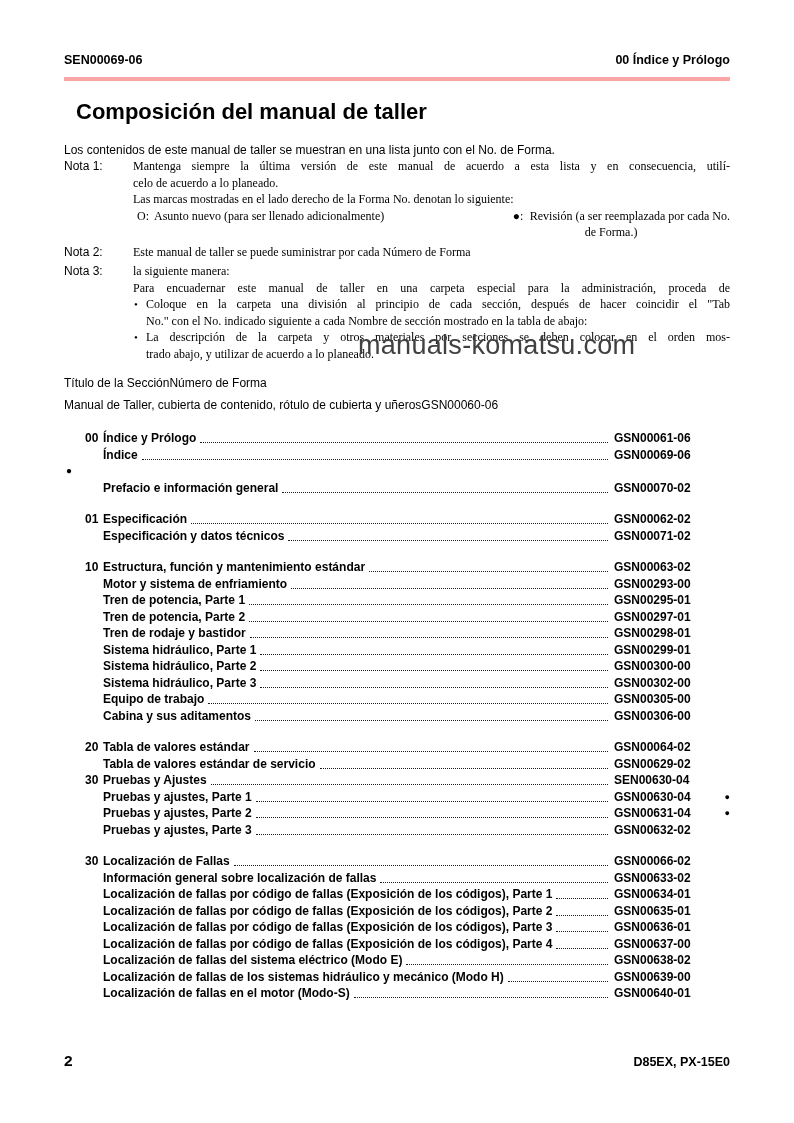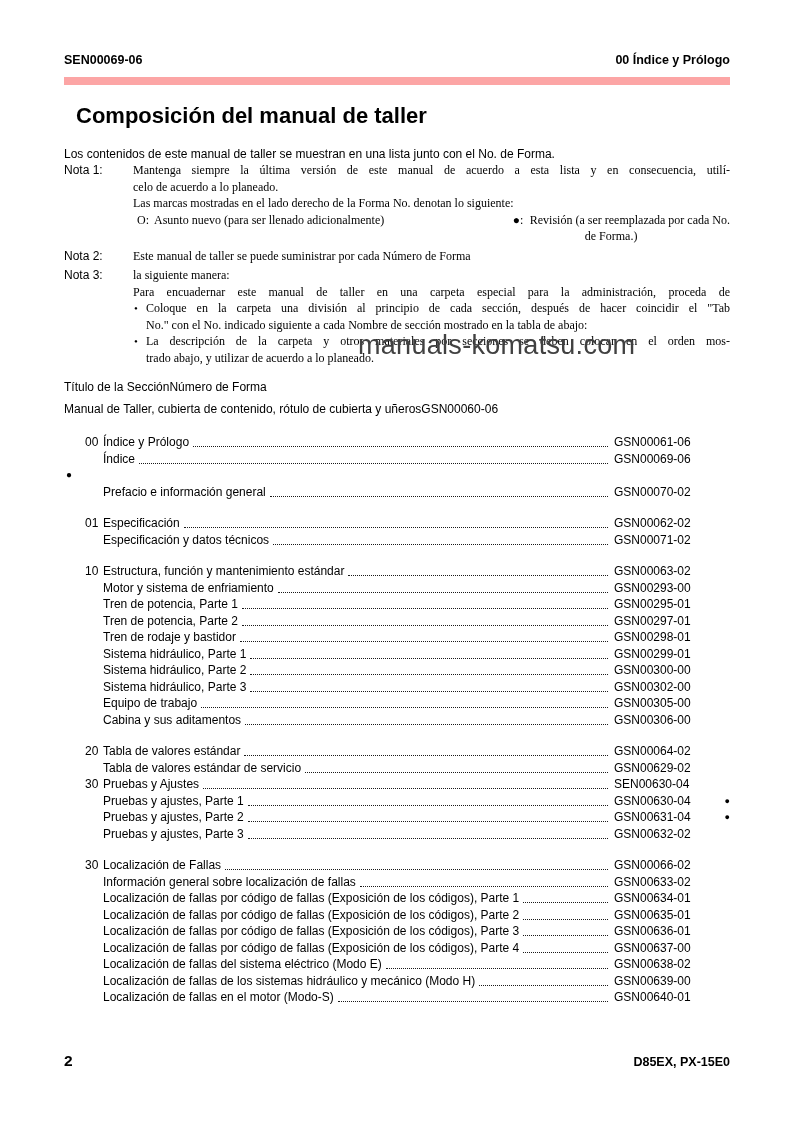--- a/index.html
+++ b/index.html
@@ -7,21 +7,21 @@
     width:794px;height:1123px;
     background:#ffffff;color:#000;
     font-family:"Liberation Sans", sans-serif;
     font-size:12px;line-height:16.5px;
     position:relative;overflow:hidden;
   }
   .content{padding:0 64px;}
   .page-header{
     display:flex;justify-content:space-between;align-items:flex-end;
     padding-top:52px;padding-bottom:8px;
-    border-bottom:8px solid #fca5a5;
+    border-bottom:4px solid #fca5a5;
     font-weight:700;font-size:12.5px;
   }
   .doc-title{font-size:22px;line-height:22px;font-weight:700;margin:20px 12px 0;}
   .intro{margin:19px 0 0;}
   .note{display:flex;gap:16px;}
   .note + .note{margin-top:3px;}
   .note-label{flex:none;width:53px;}
   .note-body{flex:1;min-width:0;font-family:Liberation Serif, serif;}
   .line.j{text-align:justify;text-align-last:justify;}
   .marks{display:flex;}
@@ -29,21 +29,21 @@
   .marks-right{margin-left:auto;}
   .sym{display:inline-block;width:17px;}
   .rev-line2{padding-left:72px;}
   .bullet-item{display:flex;padding-left:1px;}
   .bullet-marker{flex:none;width:12px;font-size:11px;}
   .bullet-body{flex:1;min-width:0;}
   .table-heading{margin-top:13px;}
   .cover-line{margin-top:5px;}
   #toc{margin-top:17px;}
   .toc-group + .toc-group{margin-top:15px;}
-  .toc-row{display:flex;align-items:center;padding-left:21px;line-height:16.5px;}
+  .toc-row{display:flex;align-items:center;padding-left:21px;line-height:16.5px;font-weight:bold;}
   .toc-num{flex:none;width:18px;}
   .toc-title{flex:none;padding-right:2px;}
   .toc-dots{flex:1;align-self:flex-end;border-bottom:1.6px dotted #1a1a1a;margin:0 6px 3.5px 2px;min-width:12px;}
   .toc-code{flex:none;width:98px;}
   .toc-mark{flex:none;width:18px;font-size:9px;text-align:right;}
   .toc-row.marker-row{padding-left:2px;font-size:10px;}
   .watermark{
     position:absolute;left:358px;top:330px;
     font-size:27px;line-height:30px;color:#414141;letter-spacing:0.3px;
     white-space:nowrap;

